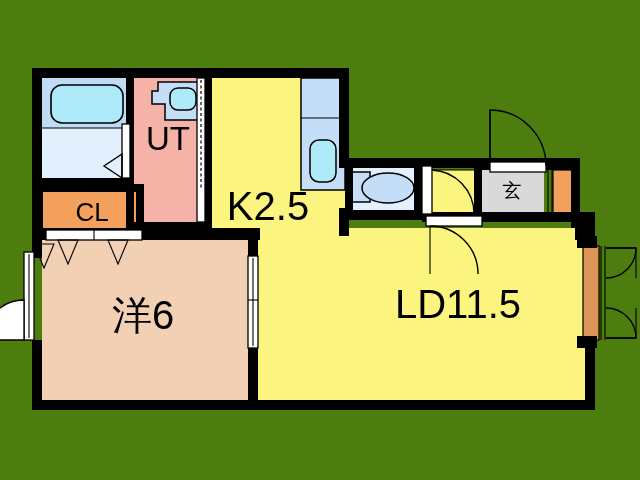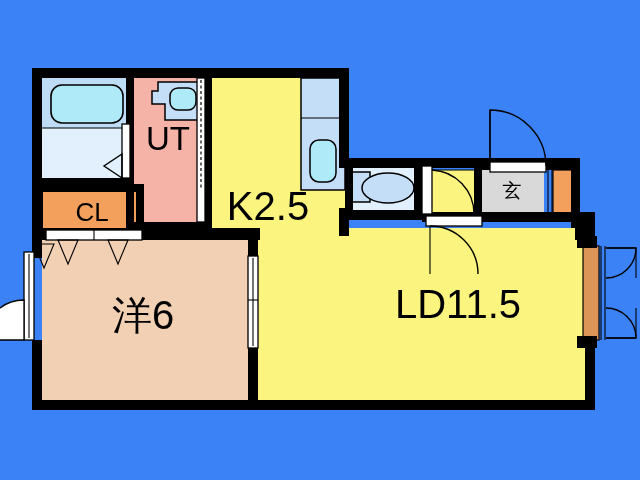--- a/index.html
+++ b/index.html
@@ -10,21 +10,21 @@
   body {
     width: 640px;
     height: 480px;
     font-family: "Liberation Sans", sans-serif;
     overflow: hidden;
   }
   #plan-root {
     position: relative;
     width: 640px;
     height: 480px;
-    background: #3b82f6;
+    background: #4d7c0f;
   }
   svg.floorplan {
     display: block;
     width: 640px;
     height: 480px;
   }
   .wall      { fill: #000000; }
   .rm-bath   { fill: #e2f0fd; }
   .rm-tub    { fill: #bfdcf7; }
   .rm-tubin  { fill: #aeeaf7; stroke: #000; stroke-width: 1.6; }

